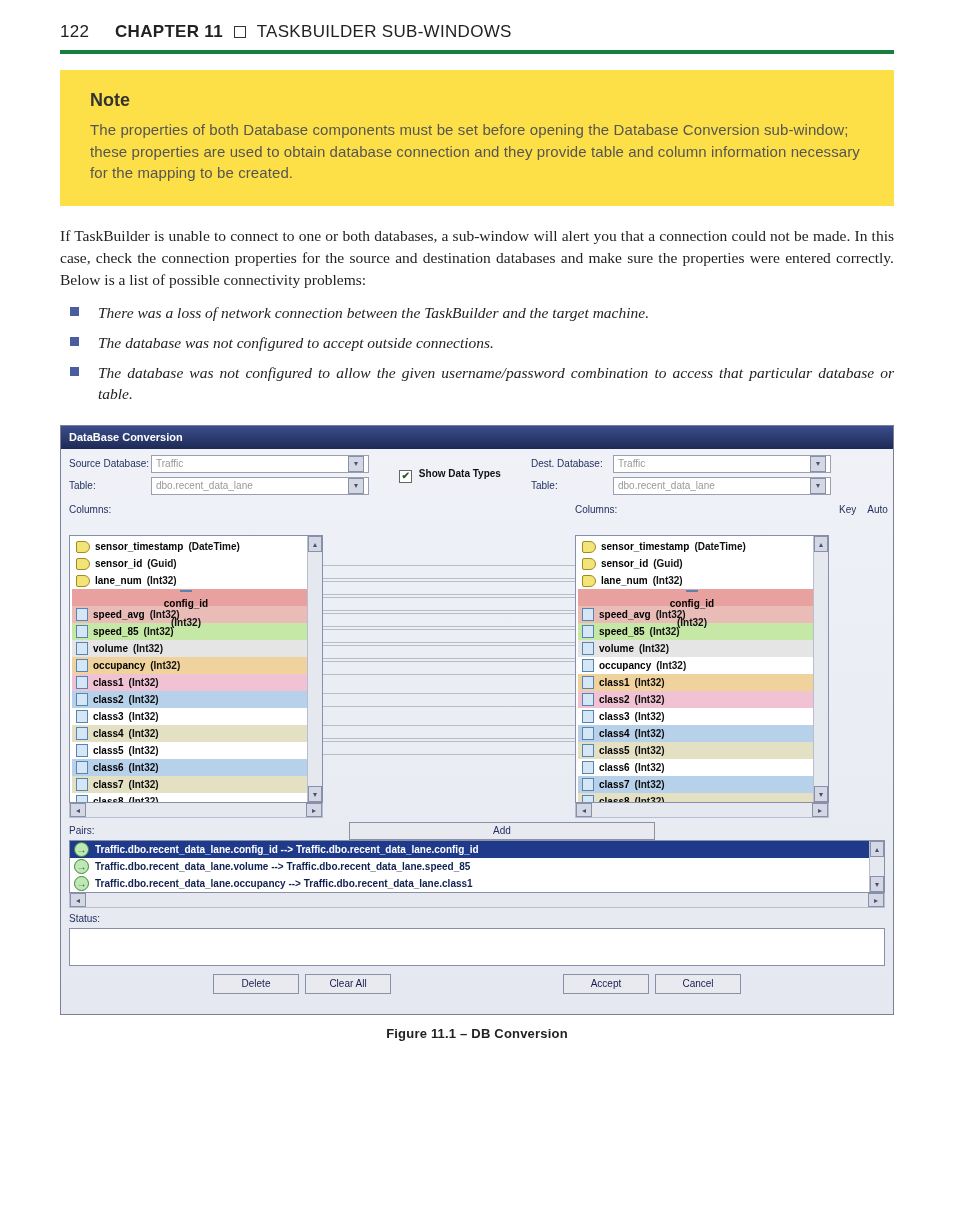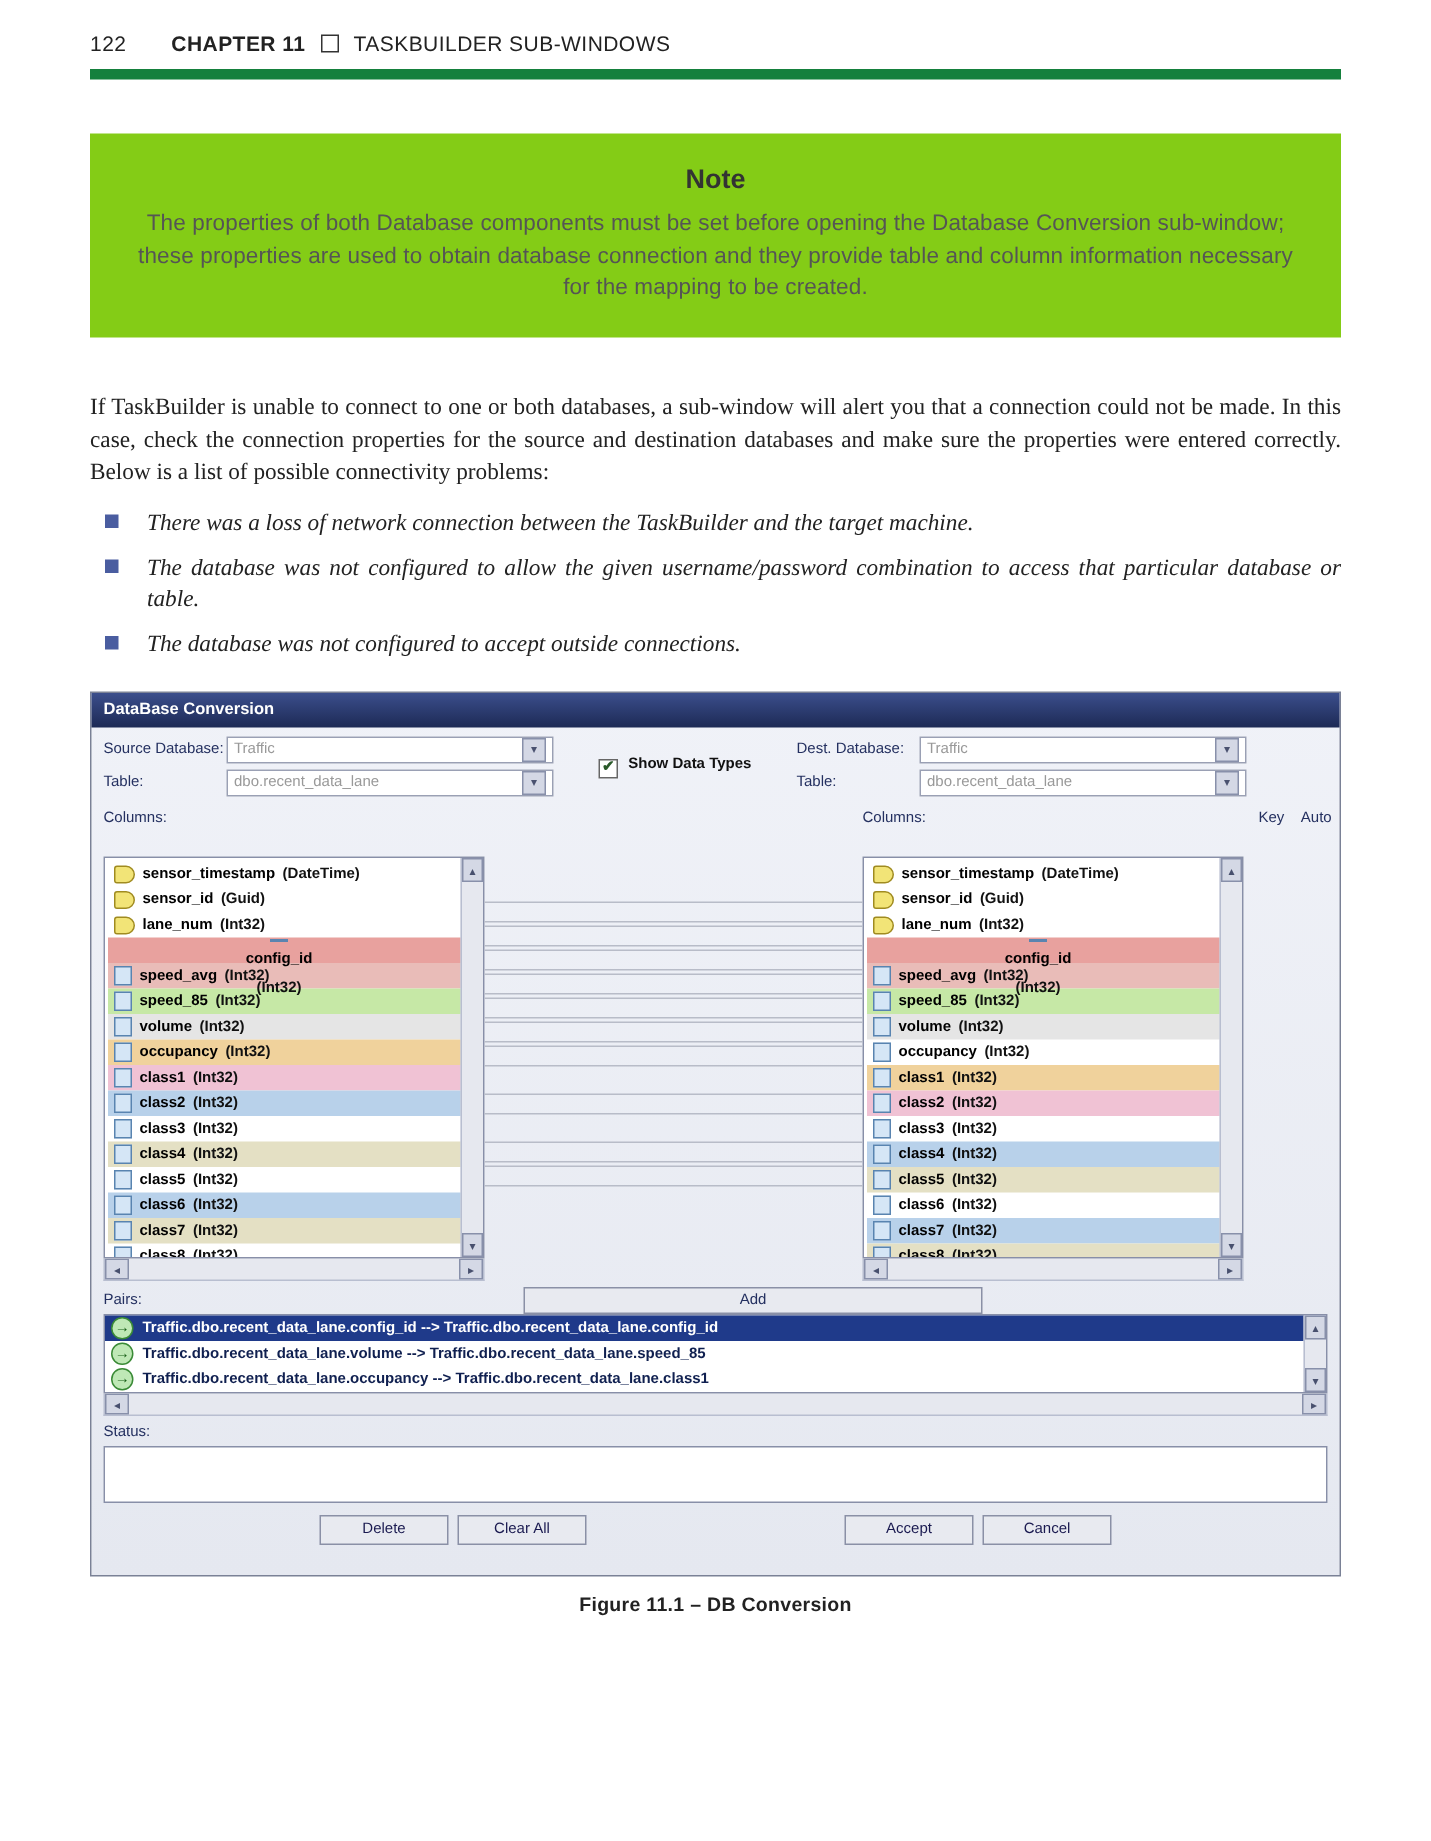--- a/index.html
+++ b/index.html
@@ -8,34 +8,33 @@
     font-family: Georgia, 'Times New Roman', serif;
     font-size: 15.5px;
     color: #222;
     background: #fff;
     width: 954px;
     box-sizing: border-box;
     line-height: 1.4;
   }
   .page-header {
     font-family: Arial, Helvetica, sans-serif;
-    font-size: 14px;
+    font-size: 17px;
     letter-spacing: 0.3px;
     padding-bottom: 6px;
-    border-bottom: 7px solid #15803d;
-    margin-bottom: 36px;
+    border-bottom: 4px solid #15803d;
+    margin-bottom: 16px;
   }
   .page-num { display:inline-block; width: 50px; }
   .chapter-label { font-weight: bold; }
   .sq { display:inline-block; width:10px; height:10px; border:1px solid #333; margin:0 6px; vertical-align:-1px;}
   .note-box {
-    background: #84cc16;
+    background: #fde047;
     padding: 18px 30px 22px 30px;
-    margin: 0 0 36px 0;
-    text-align: center;
+    margin: 0 0 19px 0;
   }
   .note-title {
     font-family: Arial, Helvetica, sans-serif;
     font-weight: bold;
     font-size: 18px;
     margin-bottom: 6px;
     color:#333;
   }
   .note-text {
     font-family: Arial, Helvetica, sans-serif;
@@ -277,22 +276,22 @@
 
 <div class="note-box">
   <div class="note-title">Note</div>
   <div class="note-text">The properties of both Database components must be set before opening the Database Conversion sub-window; these properties are used to obtain database connection and they provide table and column information necessary for the mapping to be created.</div>
 </div>
 
 <p class="para">If TaskBuilder is unable to connect to one or both databases, a sub-window will alert you that a connection could not be made. In this case, check the connection properties for the source and destination databases and make sure the properties were entered correctly. Below is a list of possible connectivity problems:</p>
 
 <ul class="bullets">
   <li>There was a loss of network connection between the TaskBuilder and the target machine.</li>
+  <li>The database was not configured to accept outside connections.</li>
   <li>The database was not configured to allow the given username/password combination to access that particular database or table.</li>
-  <li>The database was not configured to accept outside connections.</li>
 </ul>
 
 <div class="db-window">
   <div class="db-title">DataBase Conversion</div>
   <div class="db-body">
     <div class="top-row">
       <div class="top-col">
         <div class="field-row">
           <div class="field-label">Source Database:</div>
           <div class="faux-input">

